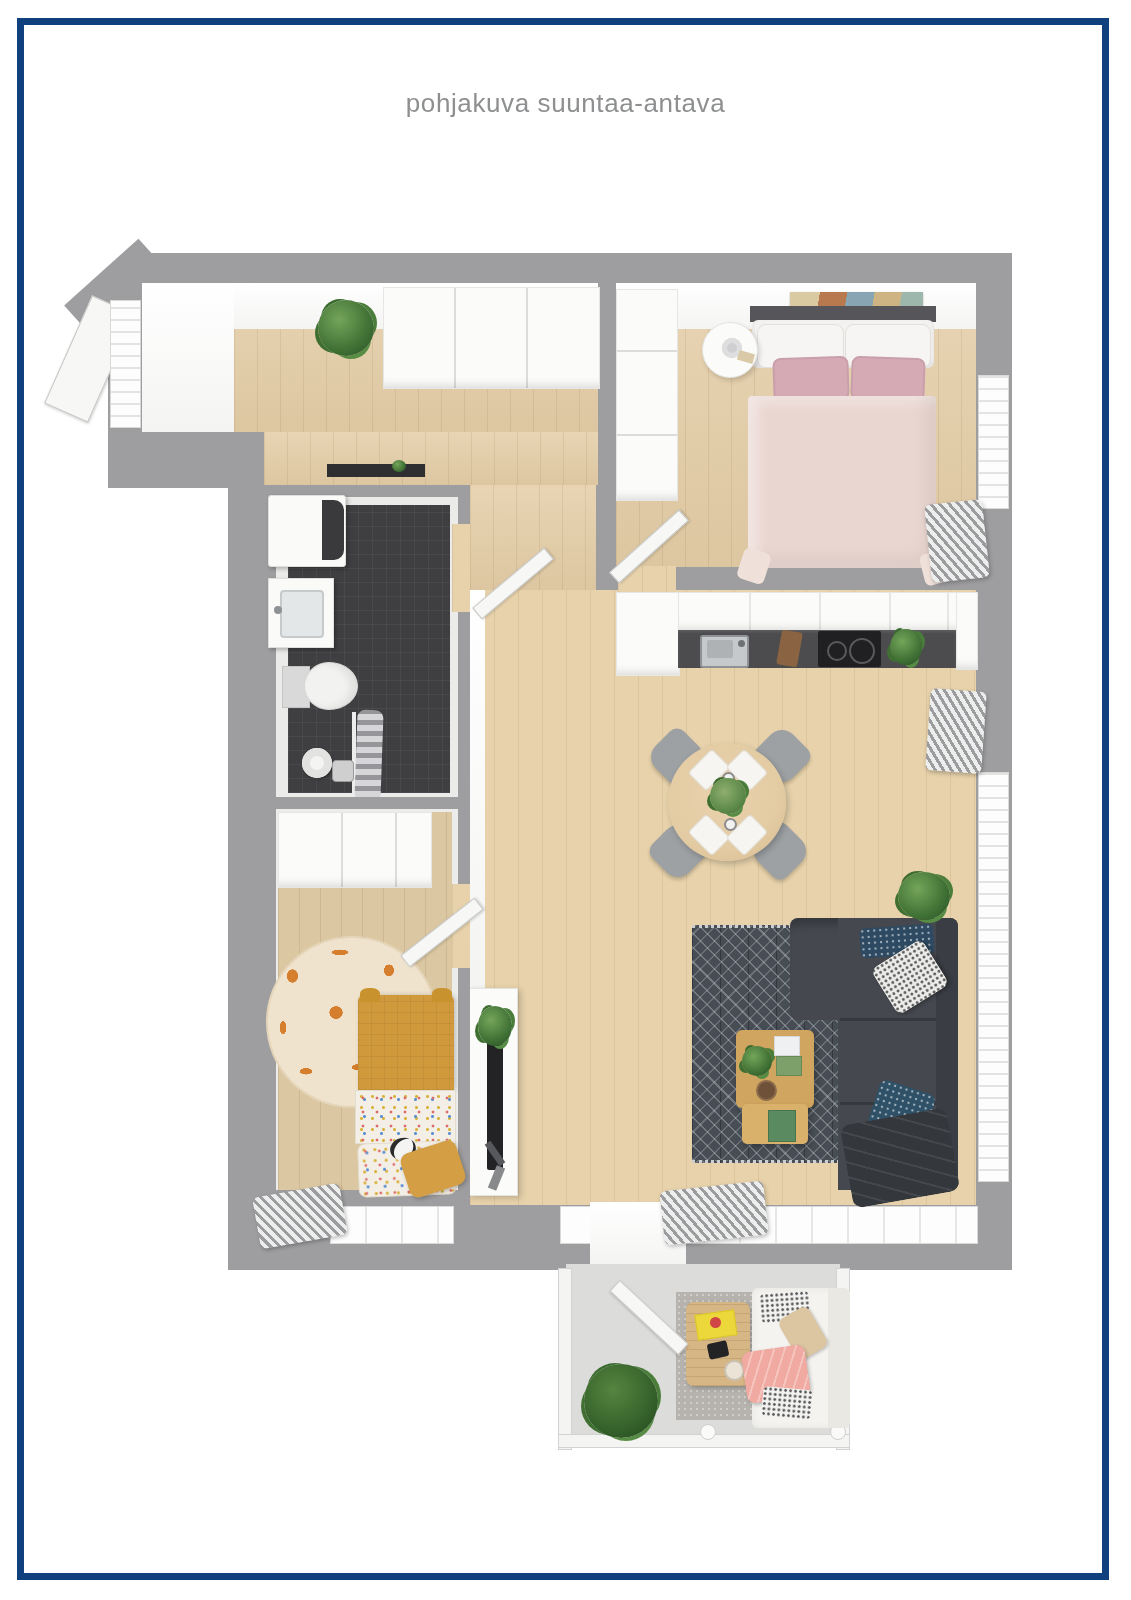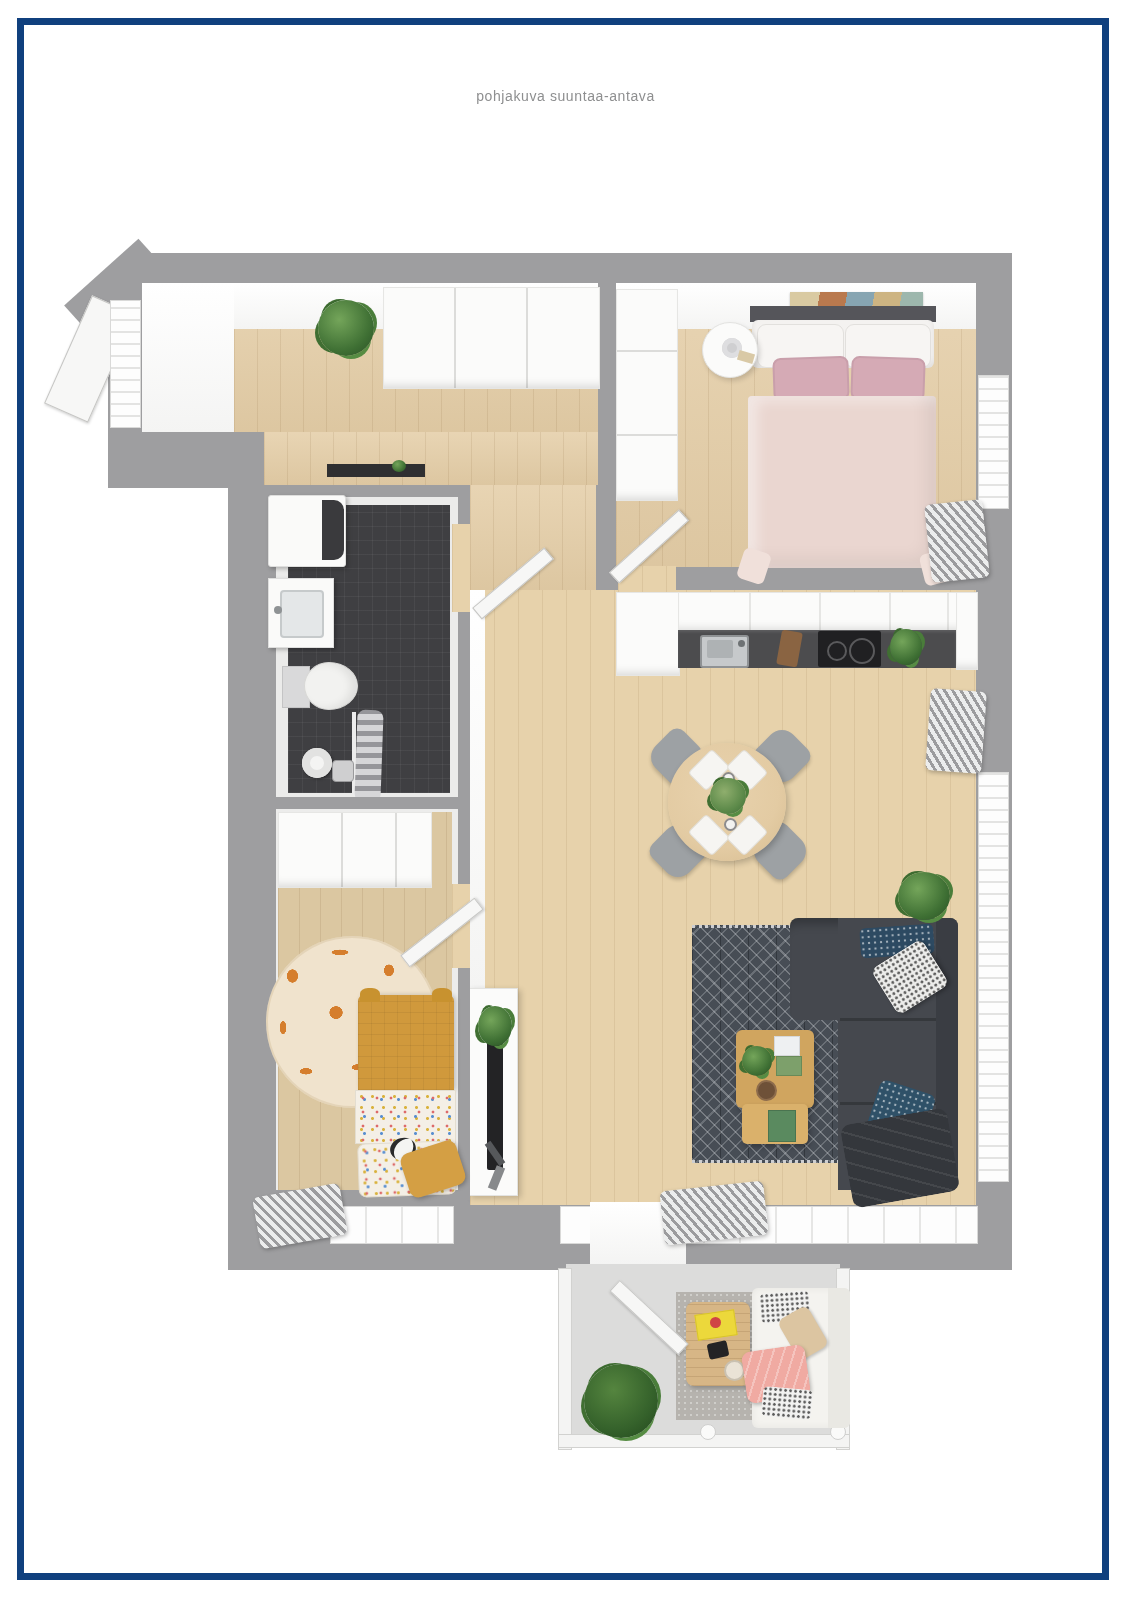--- a/index.html
+++ b/index.html
@@ -1,20 +1,20 @@
 <!DOCTYPE html>
 <html><head>
 <meta charset="utf-8">
 <style>
   html,body{margin:0;padding:0;background:#ffffff;}
   .canvas{position:relative;width:1131px;height:1600px;background:#ffffff;overflow:hidden;
           font-family:"Liberation Sans", sans-serif;}
   .abs{position:absolute;}
   .frame{border:7px solid #10407e;}
-  .title{width:100%;text-align:center;color:#8e8f90;font-size:14px;letter-spacing:.6px;}
+  .title{width:100%;text-align:center;color:#8e8f90;font-size:26px;letter-spacing:.6px;}
   .wall{background:#9e9ea0;}
   .wood{background-color:#e4cda6;
         background-image:repeating-linear-gradient(90deg,rgba(125,90,45,.12) 0 1px,rgba(0,0,0,0) 1px 23px),
         linear-gradient(180deg,rgba(255,255,255,.15),rgba(0,0,0,.03));}
   .wood-light{background-color:#e7d2ab;
         background-image:repeating-linear-gradient(90deg,rgba(125,90,45,.11) 0 1px,rgba(0,0,0,0) 1px 24px);}
   .wood-kids{background-color:#dbc7a1;
         background-image:repeating-linear-gradient(90deg,rgba(120,85,45,.13) 0 1px,rgba(0,0,0,0) 1px 21px);}
   .whiteface{background:linear-gradient(180deg,#ffffff,#f4f4f3);}
   .cab{background:#fbfbfa;box-shadow:inset 0 -10px 10px -8px rgba(0,0,0,.15);border:1px solid #e6e6e4;}

